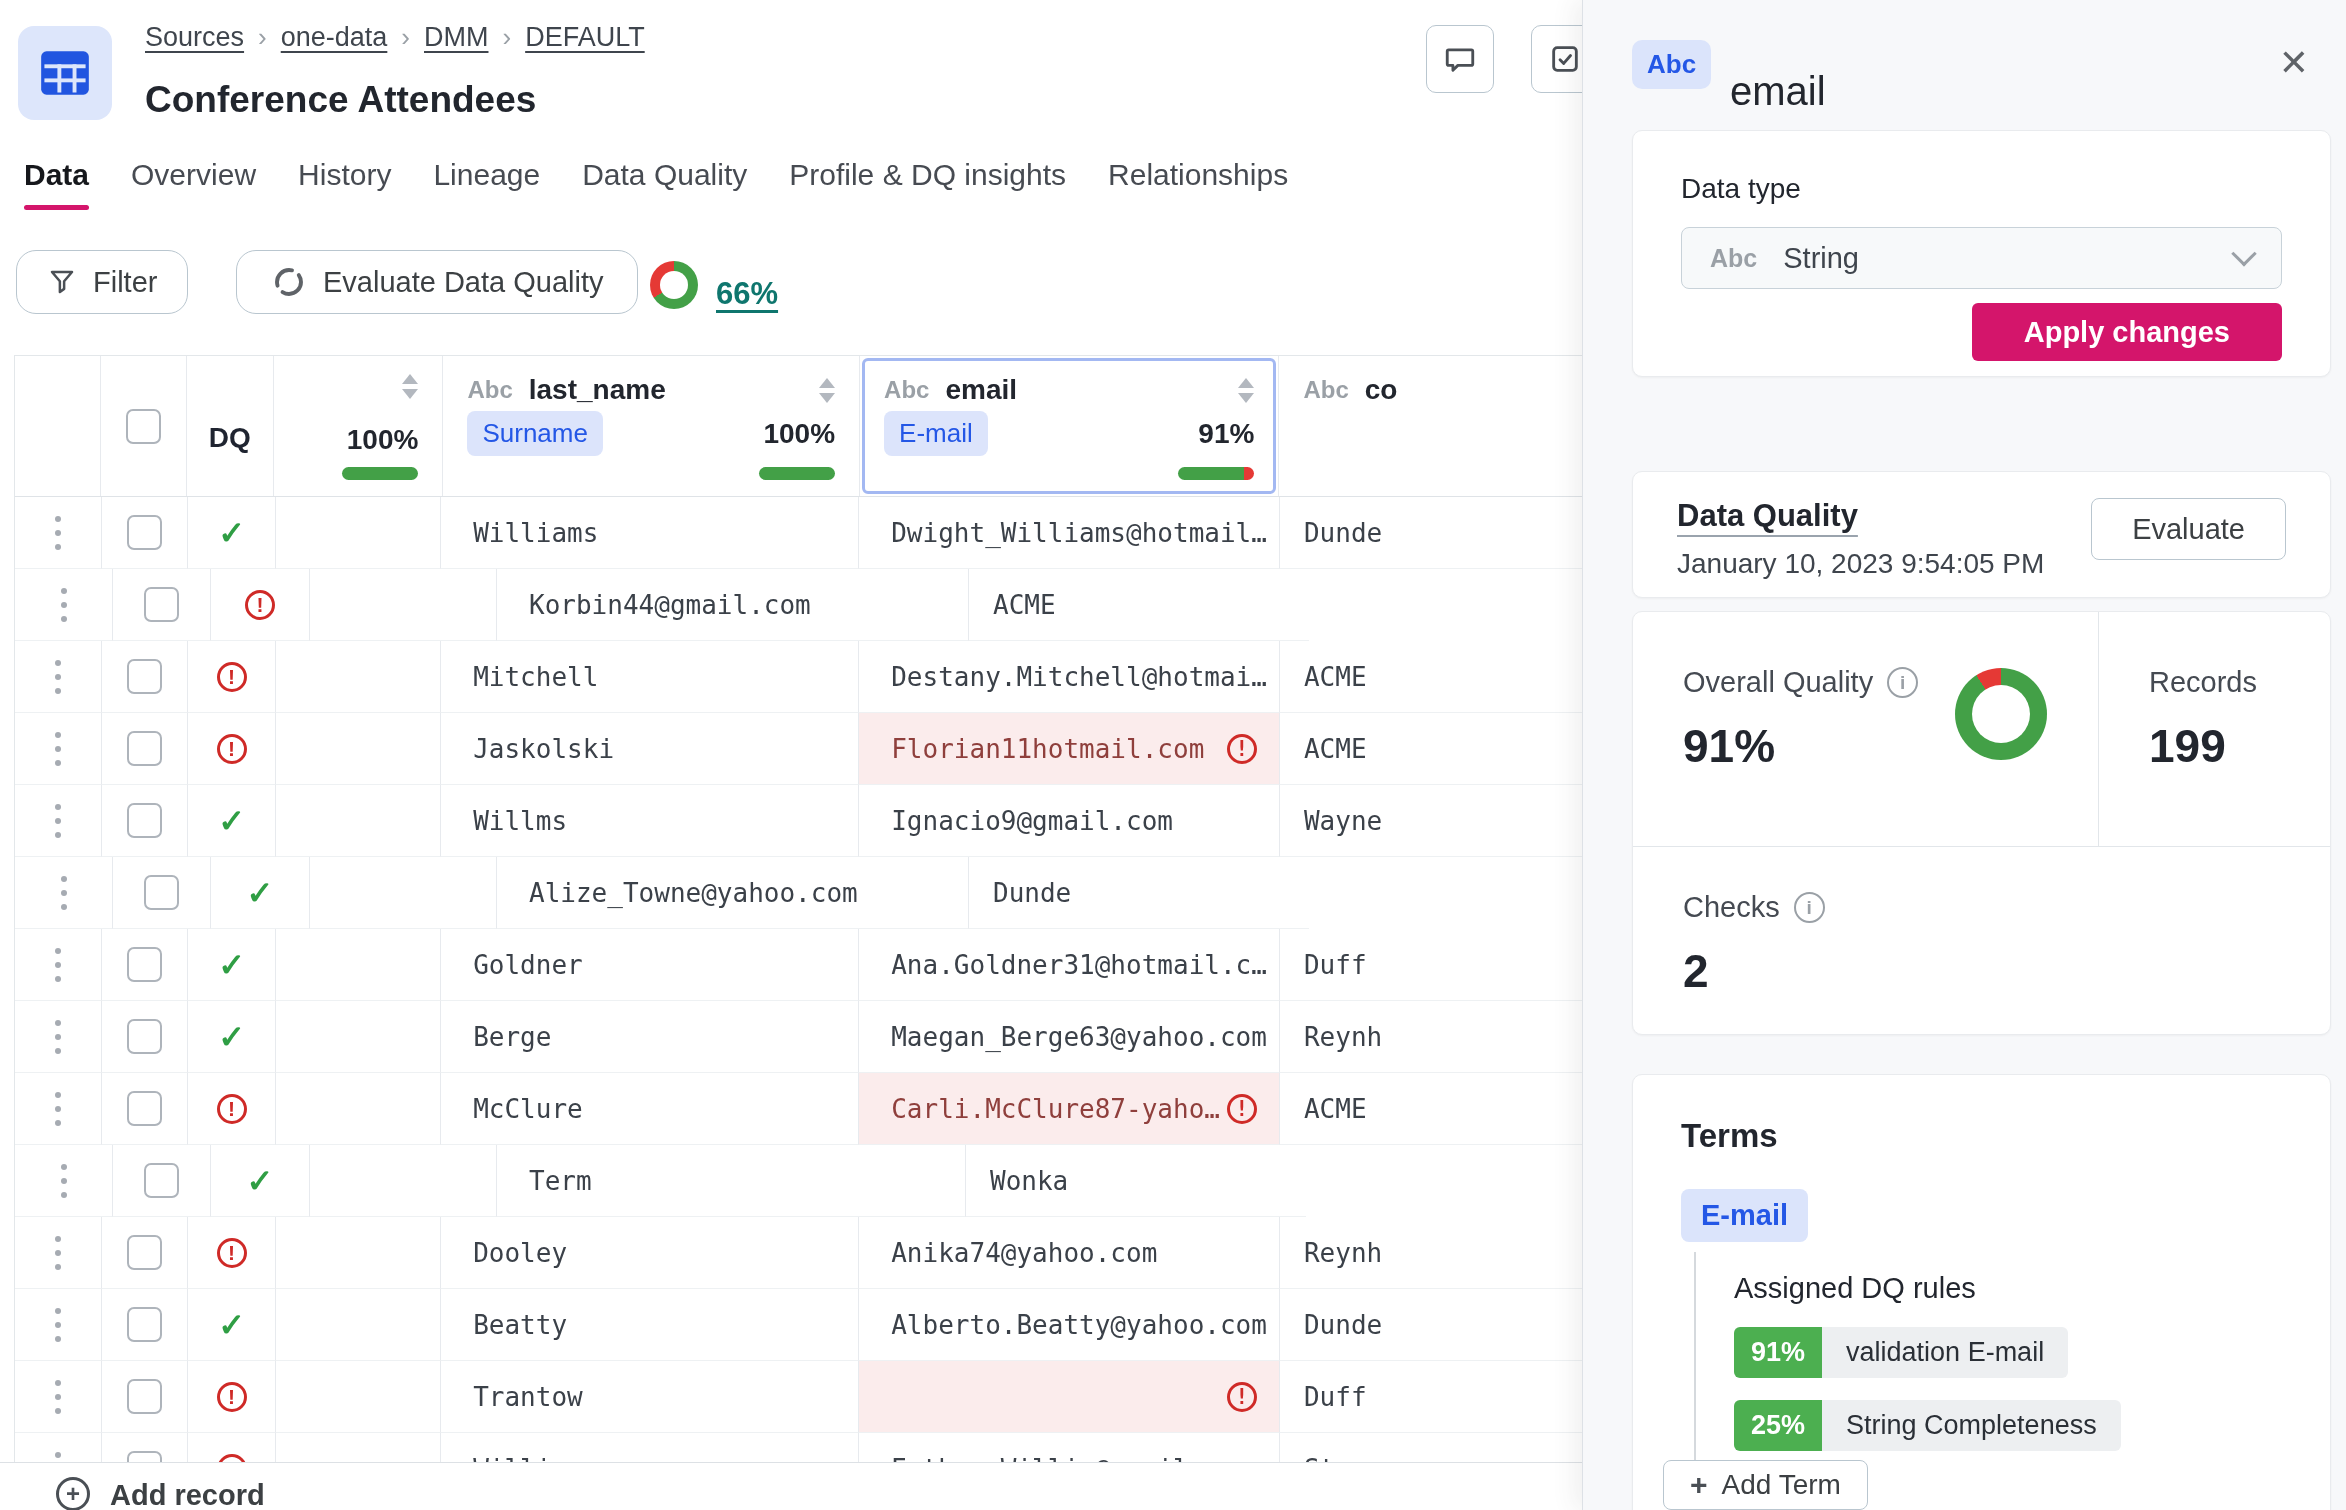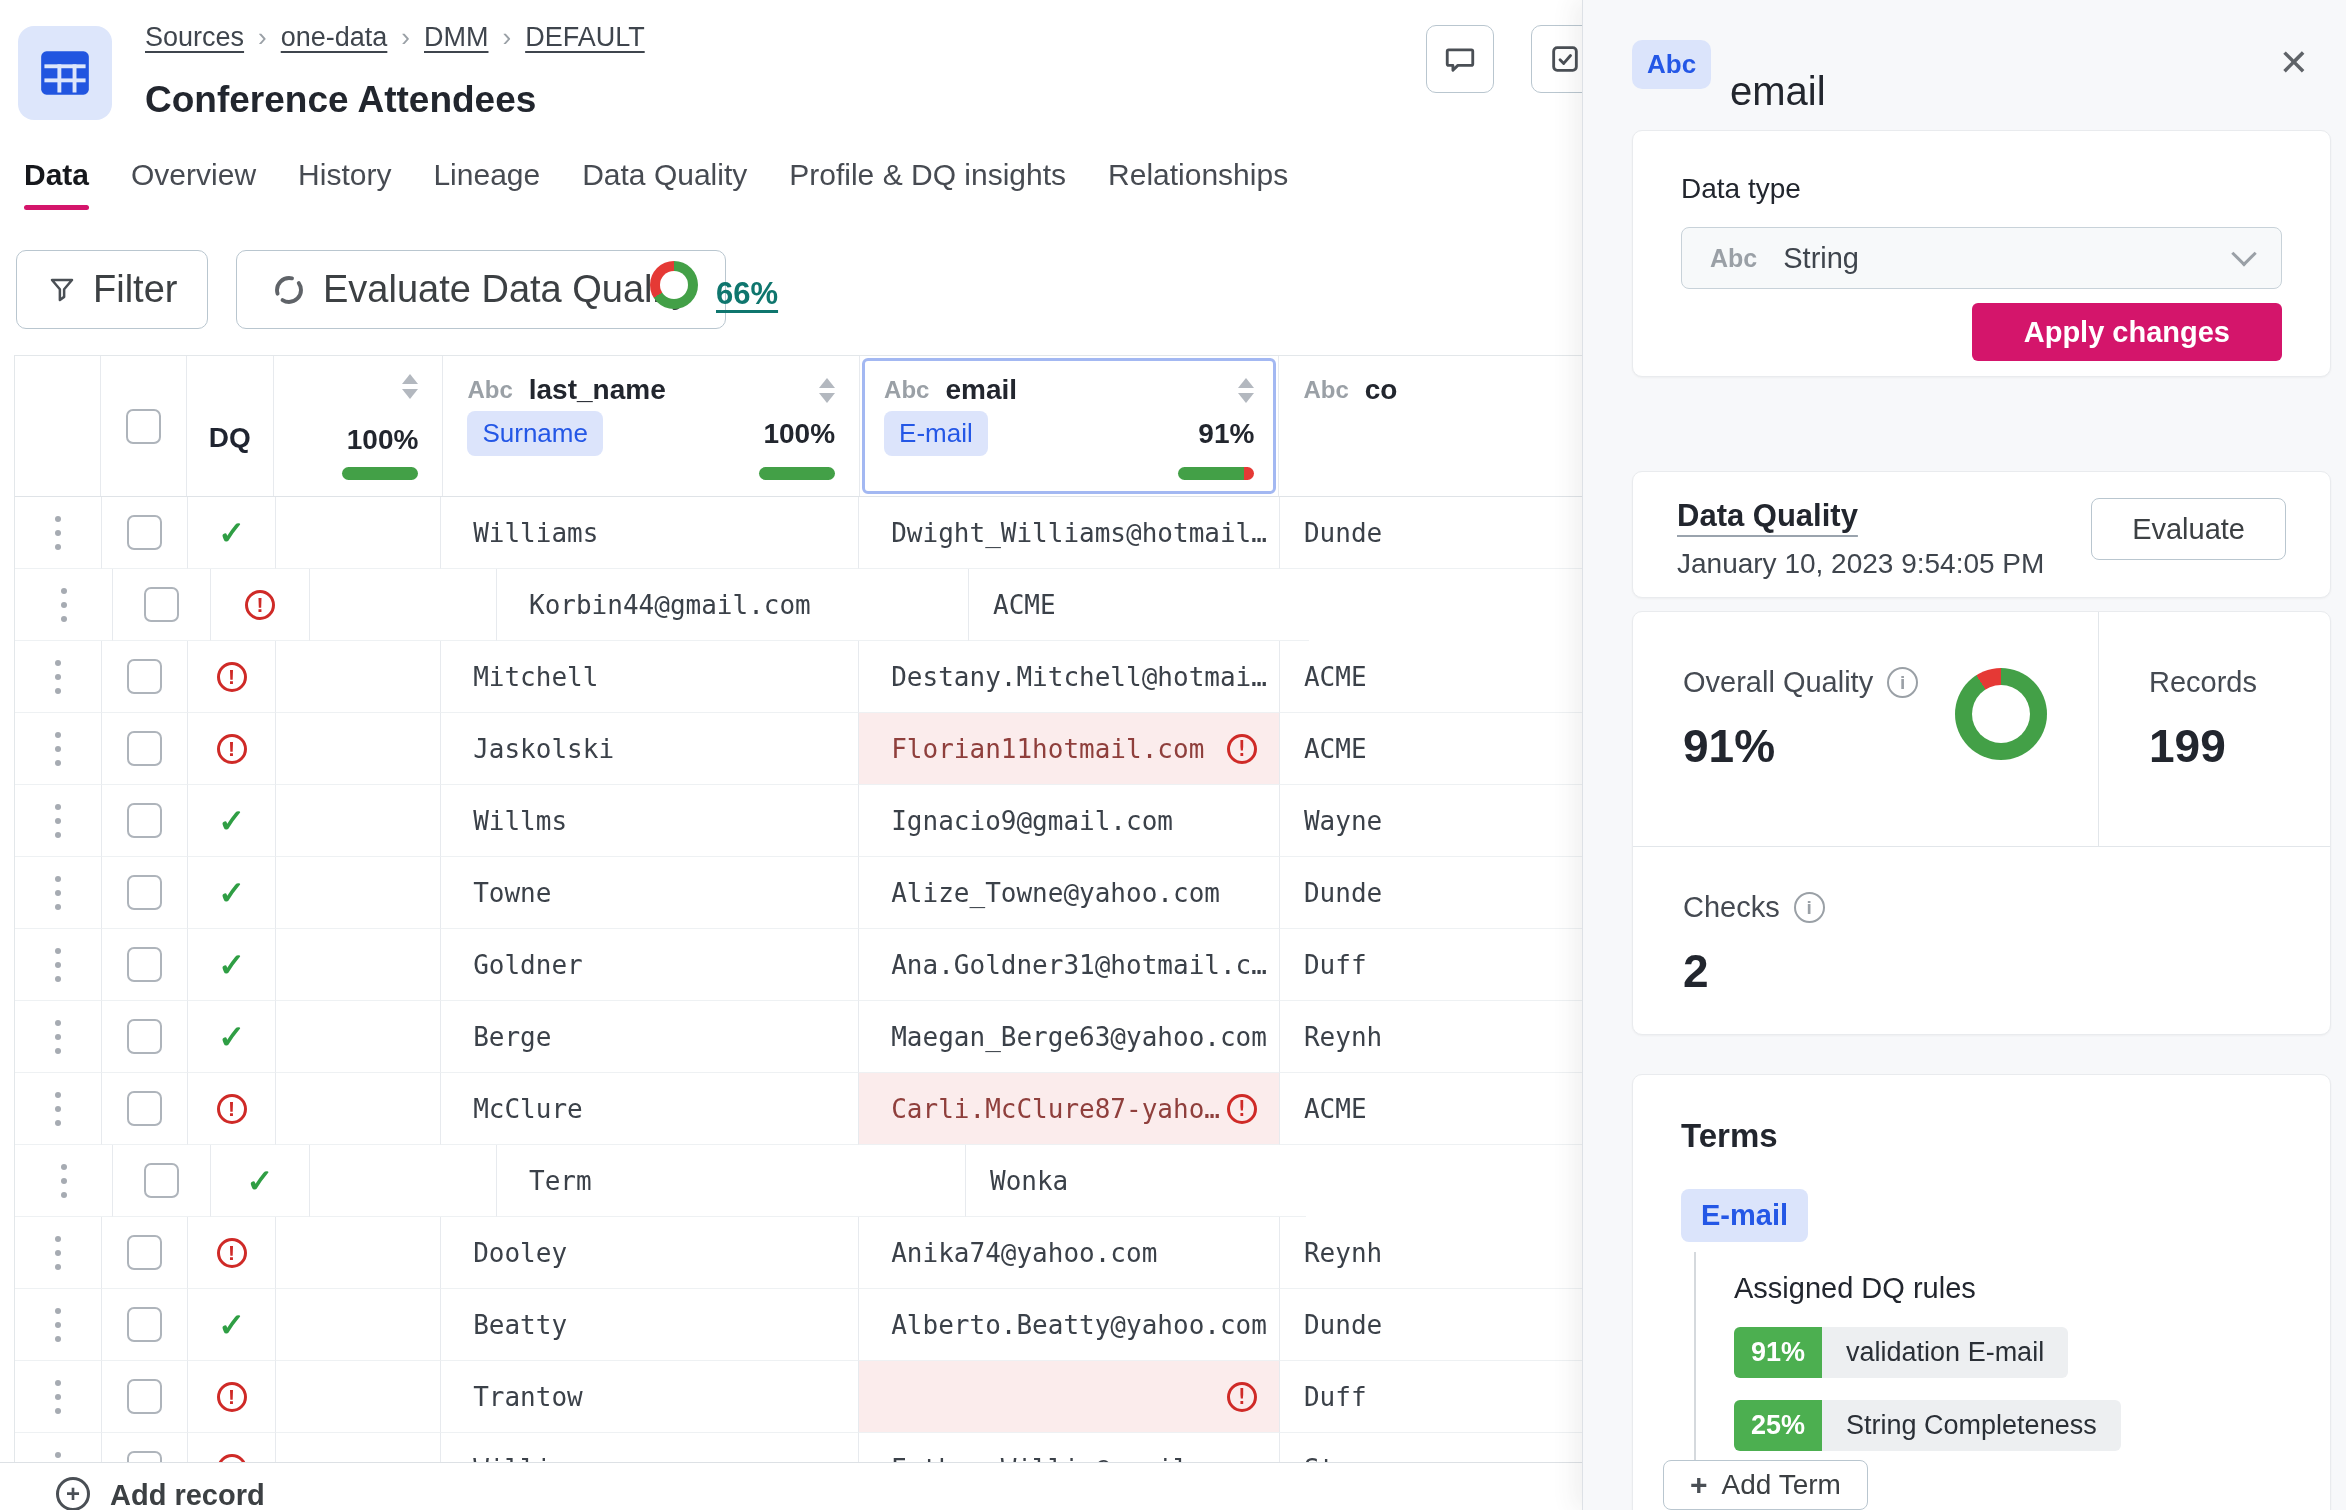--- a/index.html
+++ b/index.html
@@ -18,22 +18,22 @@
   .icon-btn{position:absolute;top:25px;width:66px;height:66px;border:1.5px solid #b9c6cf;border-radius:10px;
             background:#fff;display:flex;align-items:center;justify-content:center;}
 
   
   .tabs{position:absolute;left:24px;top:158px;display:flex;gap:42px;font-size:30px;color:#474b52;}
   .tab{position:relative;cursor:pointer;padding-bottom:18px;}
   .tab.active{color:#16181c;font-weight:600;}
   .tab.active::after{content:"";position:absolute;left:0;right:0;bottom:0;height:5px;border-radius:3px;background:#D4156B;}
 
   
-  .btn{display:inline-flex;align-items:center;gap:16px;height:79px;padding:0 30px;border:1.5px solid #b9c6cf;
-       border-radius:10px;background:#fff;font-size:38px;color:#3c4043;box-sizing:border-box;}
+  .btn{display:inline-flex;align-items:center;gap:16px;height:64px;padding:0 30px;border:1.5px solid #b9c6cf;
+       border-radius:20px;background:#fff;font-size:29px;color:#3c4043;box-sizing:border-box;}
   .filter-btn{position:absolute;left:16px;top:250px;}
   .evaluate-btn{position:absolute;left:236px;top:250px;padding:0 34px;}
   .donut{border-radius:50%;position:relative;}
   .donut::after{content:"";position:absolute;background:#fff;border-radius:50%;}
   .dq-donut-sm{position:absolute;left:650px;top:261px;width:48px;height:48px;}
   .dq-donut-sm::after{left:10px;top:10px;right:10px;bottom:10px;}
   .dq-link{position:absolute;left:716px;top:276px;font-size:31px;font-weight:600;color:#0f766e;
            text-decoration:underline;text-underline-offset:6px;cursor:pointer;text-align:right;}
 
   
@@ -389,21 +389,20 @@
                 <i></i>
               </span>
         </div>
         <div class="cell c-check">
           <div class="checkbox"></div>
         </div>
         <div class="cell c-dq">
               <span class="ok-ic">✓</span>
             </div>
         <div class="cell c-a"></div>
-        <div class="cell c-last mono pad-l">Towne</div>
         <div class="cell c-email mono pad-l">
               <span class="val">Alize_Towne@yahoo.com</span>
             </div>
         <div class="cell c-co mono pad-s">Dunde</div>
       </div>
           <div class="trow">
         <div class="cell c-handle">
           <span class="kebab">
                 <i></i>
                 <i></i>

